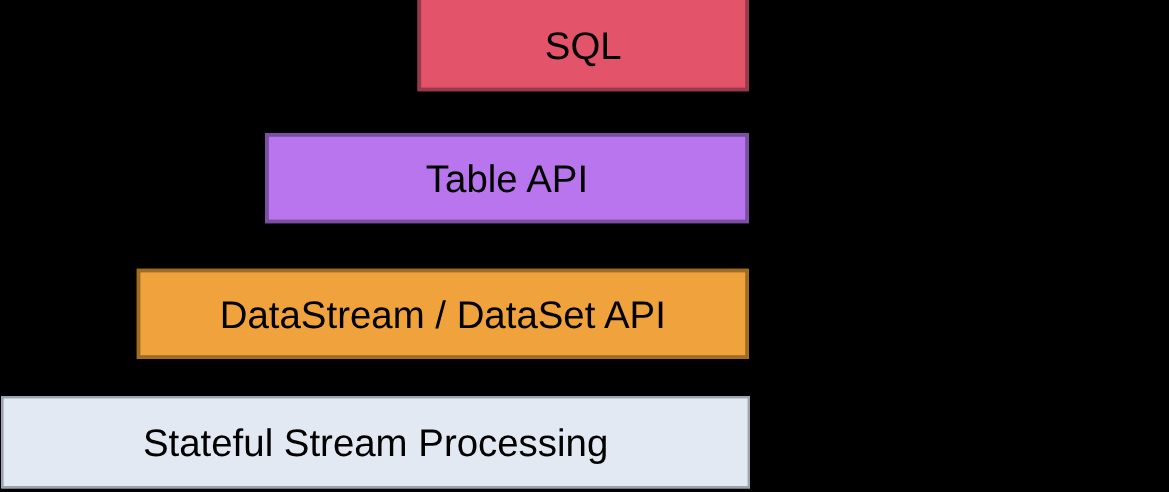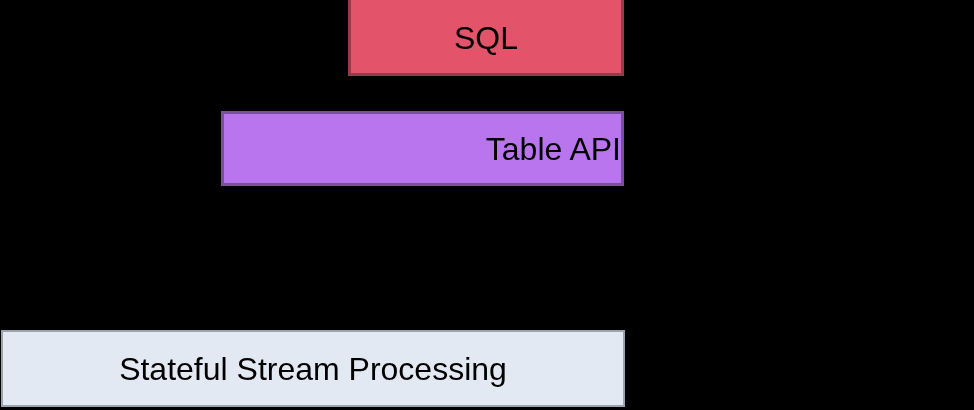--- a/index.html
+++ b/index.html
@@ -51,21 +51,20 @@
   #layer-sql .layer-label { transform: translateY(4px); }
 
   
   #layer-table-api {
     left: 221px;
     top: 111px;
     width: 403px;
     height: 75px;
     background: #B975EE;
     border-color: #7B4FA0;
-    justify-content: flex-end;
   }
 
   
   #layer-datastream {
     left: 114px;
     top: 224px;
     width: 510px;
     height: 75px;
     background: #F0A23C;
     border-color: #A06C23;
@@ -89,18 +88,21 @@
 <div id="diagram">
 
   <div class="layer" id="layer-sql">
     <span class="layer-label">SQL</span>
   </div>
 
   <div class="layer" id="layer-table-api">
     <span class="layer-label">Table API</span>
   </div>
 
+  <div class="layer" id="layer-datastream">
+    <span class="layer-label">DataStream / DataSet API</span>
+  </div>
 
   <div class="layer" id="layer-stateful">
     <span class="layer-label">Stateful Stream Processing</span>
   </div>
 
 </div>
 
 </body></html>

